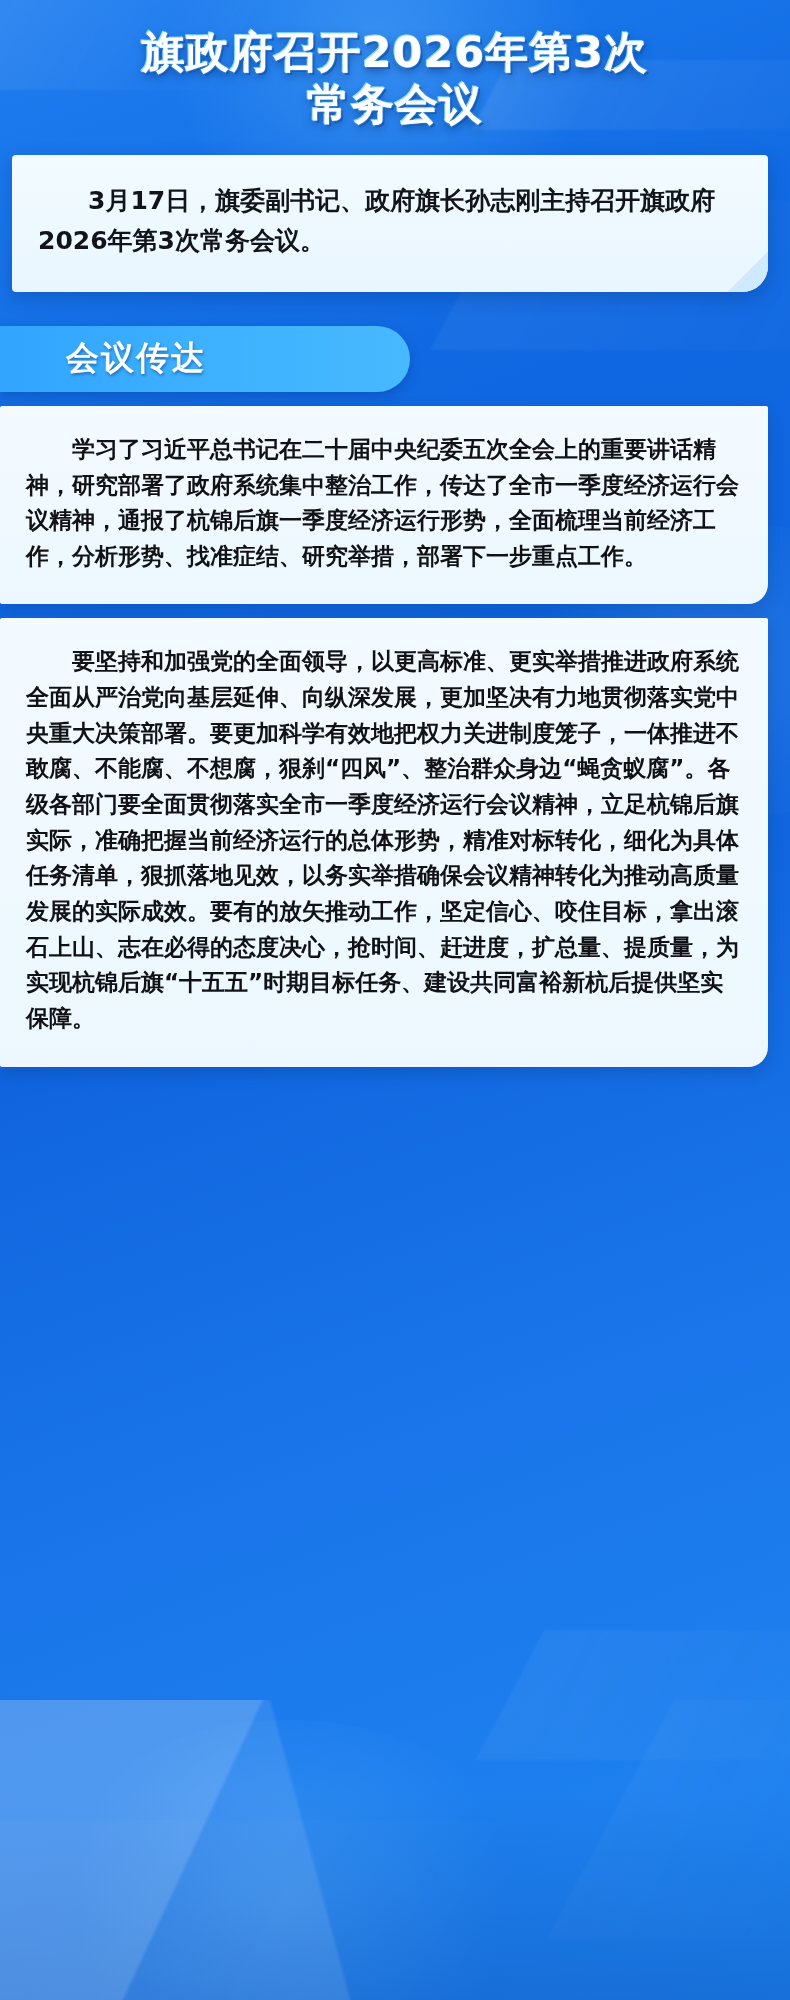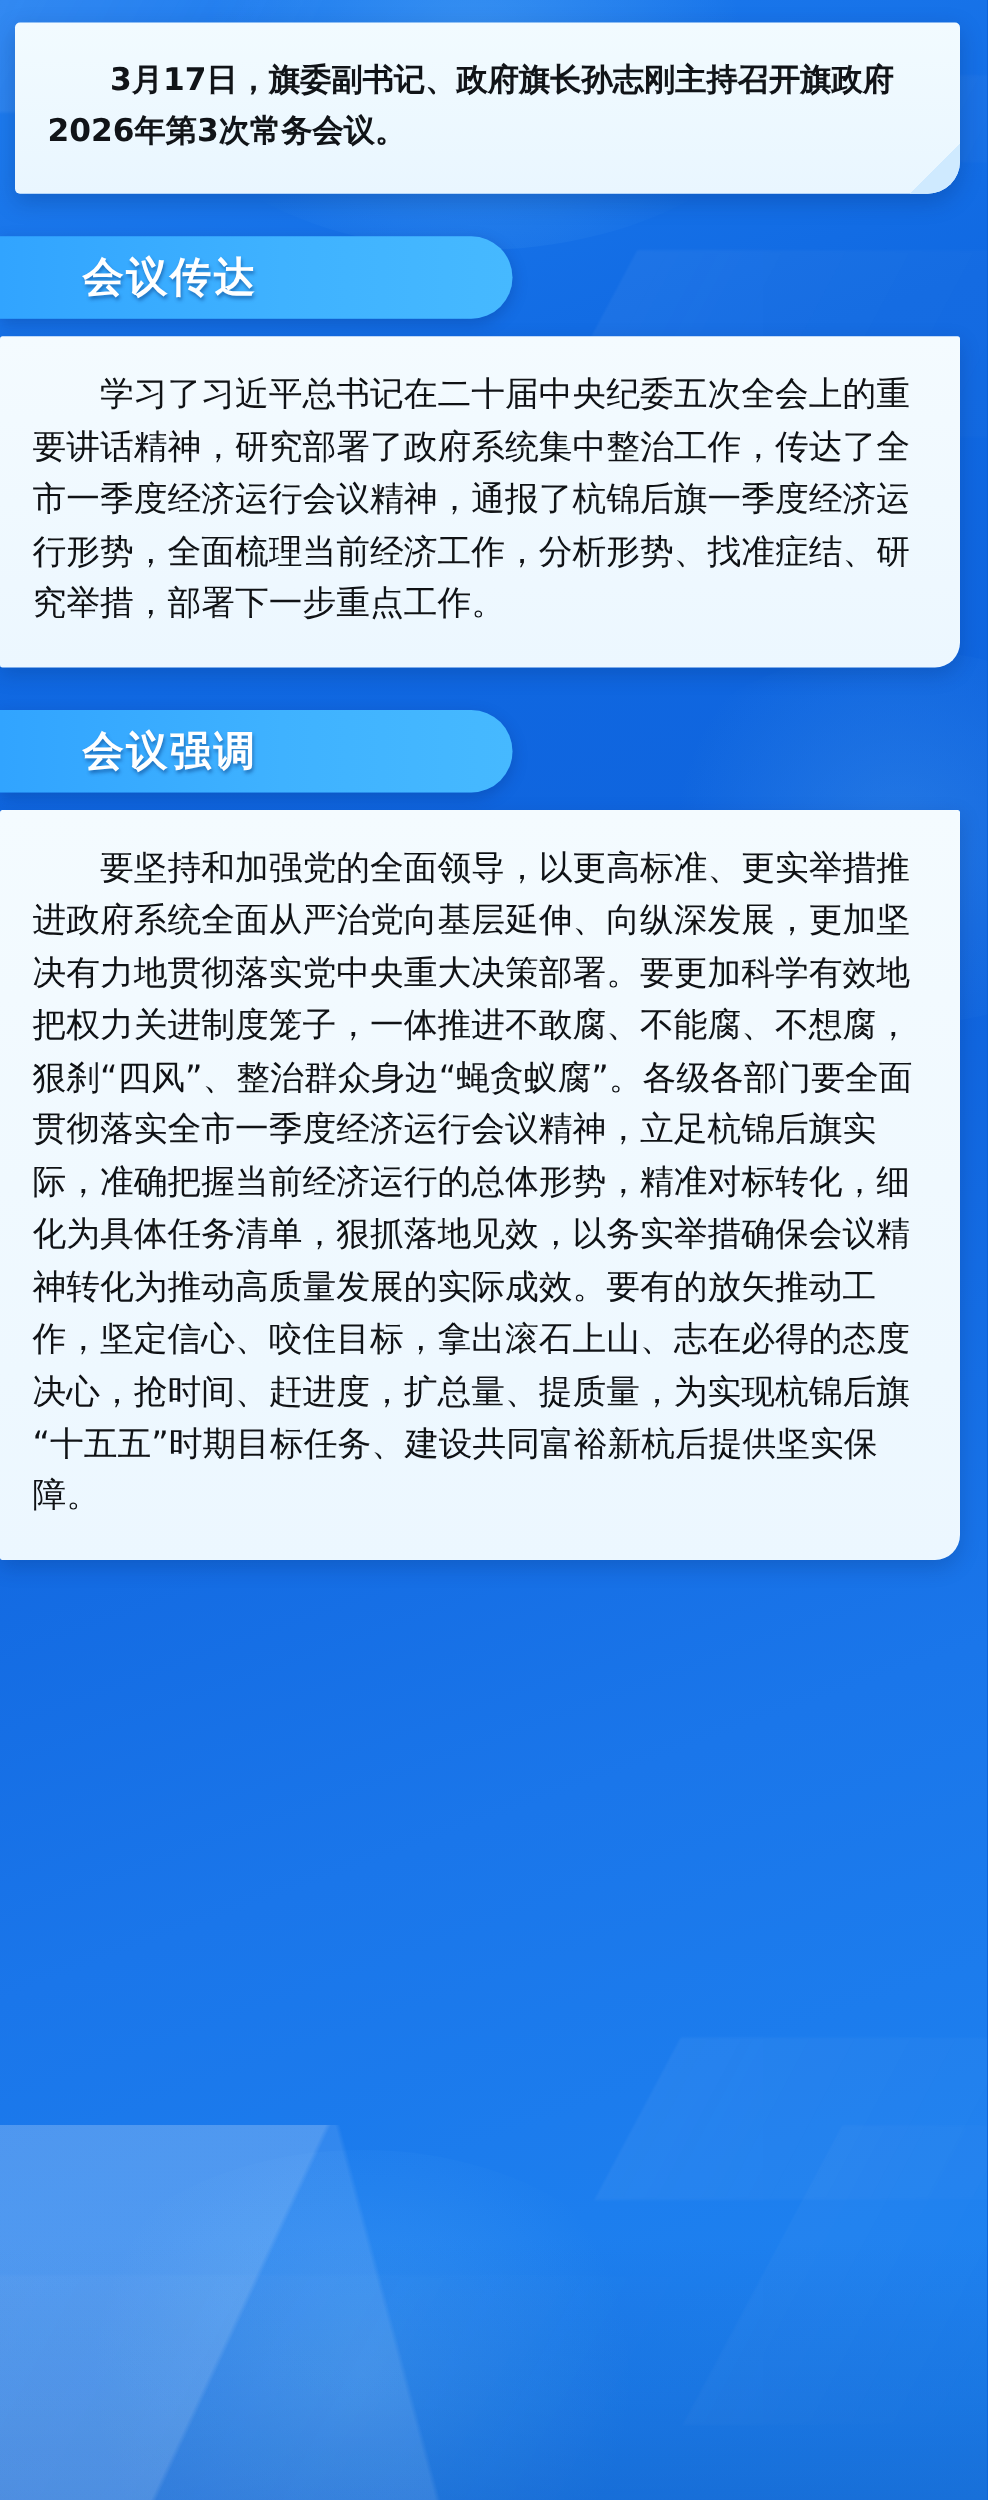--- a/index.html
+++ b/index.html
@@ -130,24 +130,24 @@
   
   .body-card {
     position: relative;
     margin: 14px 22px 0 0;
     background: linear-gradient(180deg, #f4fbff 0%, #ecf7ff 100%);
     padding: 26px 26px 30px 26px;
     border-radius: 2px 2px 20px 2px;
     box-shadow: 0 6px 16px rgba(0, 35, 95, 0.22);
   }
   .body-text {
-    font-size: 27px;
+    font-size: 23px;
     line-height: 1.55;
     color: #101215;
-    font-weight: 400;
+    font-weight: 700;
     text-indent: 2em;
     font-family: "DejaVu Sans", "Liberation Sans", sans-serif;
   }
 
   .tail-spacer { height: 300px; }
 
   
   .bottom-shape {
     position: absolute;
     bottom: 0;
@@ -171,37 +171,37 @@
   <div class="glow g3"></div>
 
   <div class="streak s1"></div>
   <div class="streak s2"></div>
   <div class="streak s3"></div>
   <div class="streak s4"></div>
   <div class="streak s5"></div>
   <div class="streak s6"></div>
   <div class="streak s7"></div>
 
+  <div class="title-block">
+    <div class="title-line">旗政府召开2026年第3次</div>
+    <div class="title-line">常务会议</div>
+  </div>
 
   <div class="lead-card">
     <div class="lead-text">3月17日，旗委副书记、政府旗长孙志刚主持召开旗政府2026年第3次常务会议。</div>
   </div>
 
   <div class="section-head">
     <span class="bar"></span>
     <span class="section-head-text">会议传达</span>
   </div>
   <div class="body-card">
     <div class="body-text">学习了习近平总书记在二十届中央纪委五次全会上的重要讲话精神，研究部署了政府系统集中整治工作，传达了全市一季度经济运行会议精神，通报了杭锦后旗一季度经济运行形势，全面梳理当前经济工作，分析形势、找准症结、研究举措，部署下一步重点工作。</div>
   </div>
 
-  <div class="section-head">
-    <span class="bar"></span>
-    <span class="section-head-text">会议强调</span>
-  </div>
   <div class="body-card">
     <div class="body-text">要坚持和加强党的全面领导，以更高标准、更实举措推进政府系统全面从严治党向基层延伸、向纵深发展，更加坚决有力地贯彻落实党中央重大决策部署。要更加科学有效地把权力关进制度笼子，一体推进不敢腐、不能腐、不想腐，狠刹“四风”、整治群众身边“蝇贪蚁腐”。各级各部门要全面贯彻落实全市一季度经济运行会议精神，立足杭锦后旗实际，准确把握当前经济运行的总体形势，精准对标转化，细化为具体任务清单，狠抓落地见效，以务实举措确保会议精神转化为推动高质量发展的实际成效。要有的放矢推动工作，坚定信心、咬住目标，拿出滚石上山、志在必得的态度决心，抢时间、赶进度，扩总量、提质量，为实现杭锦后旗“十五五”时期目标任务、建设共同富裕新杭后提供坚实保障。</div>
   </div>
 
   <div class="tail-spacer"></div>
   <div class="bottom-shape"></div>
 
 </div>
 
 </body></html>

